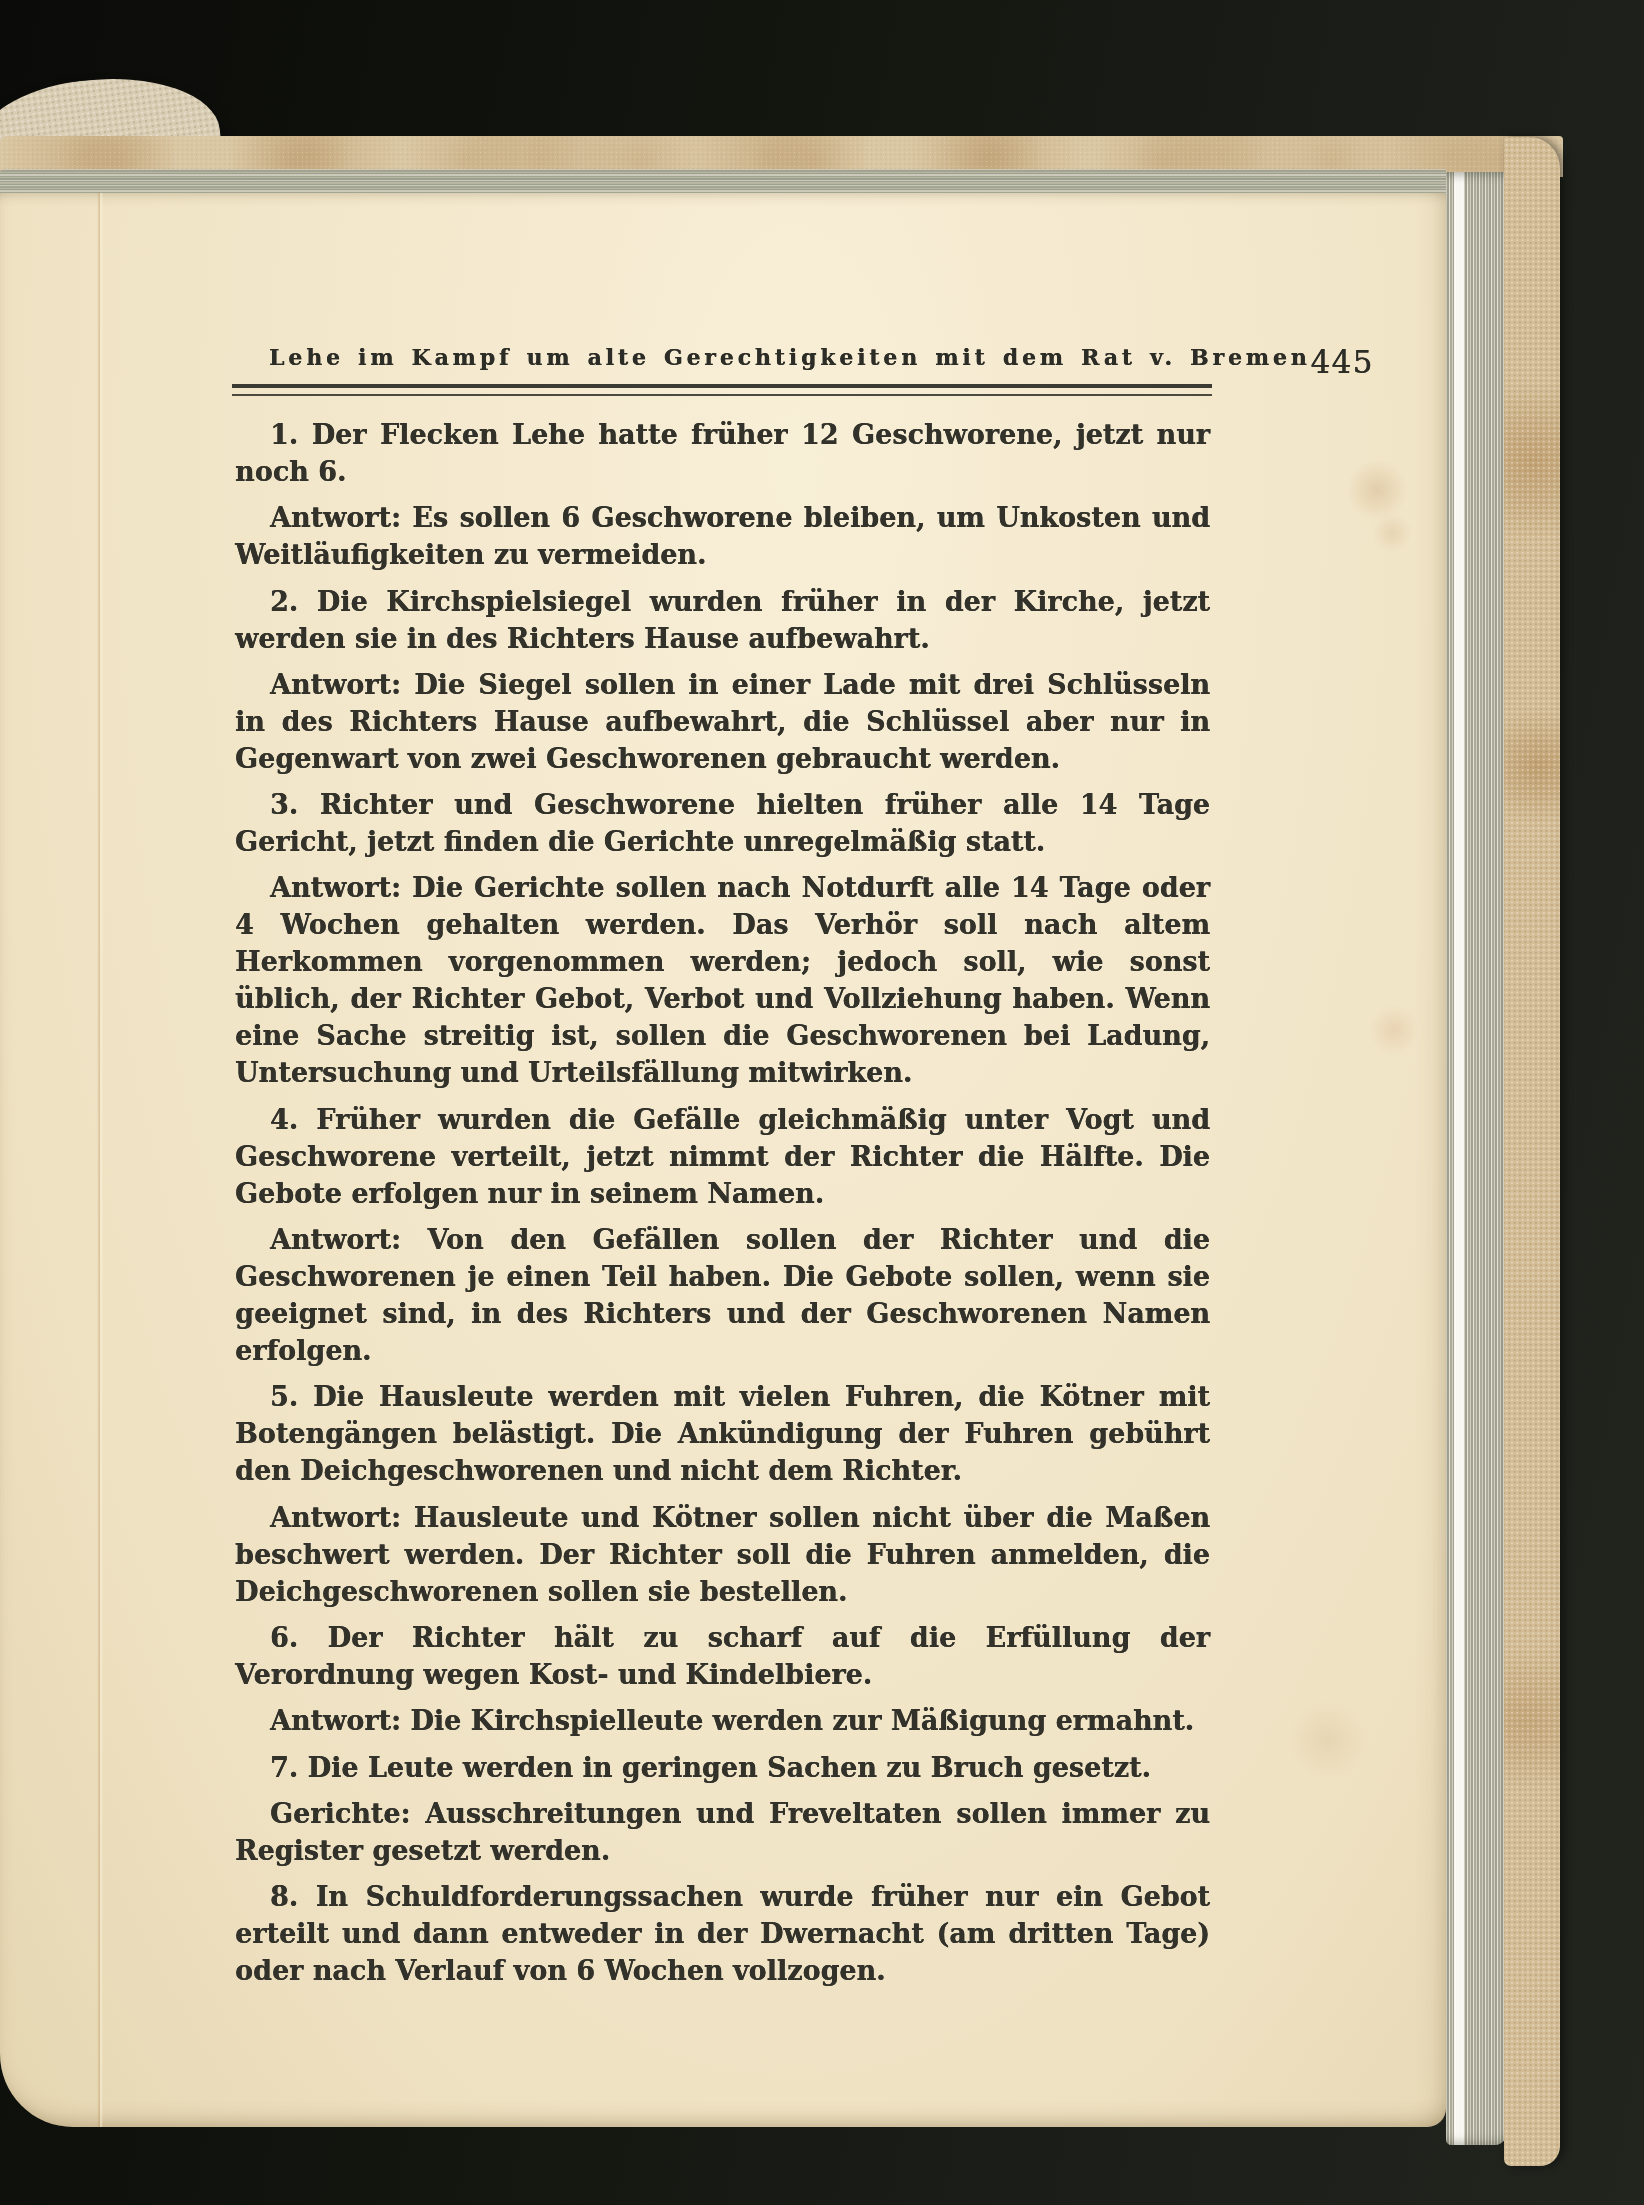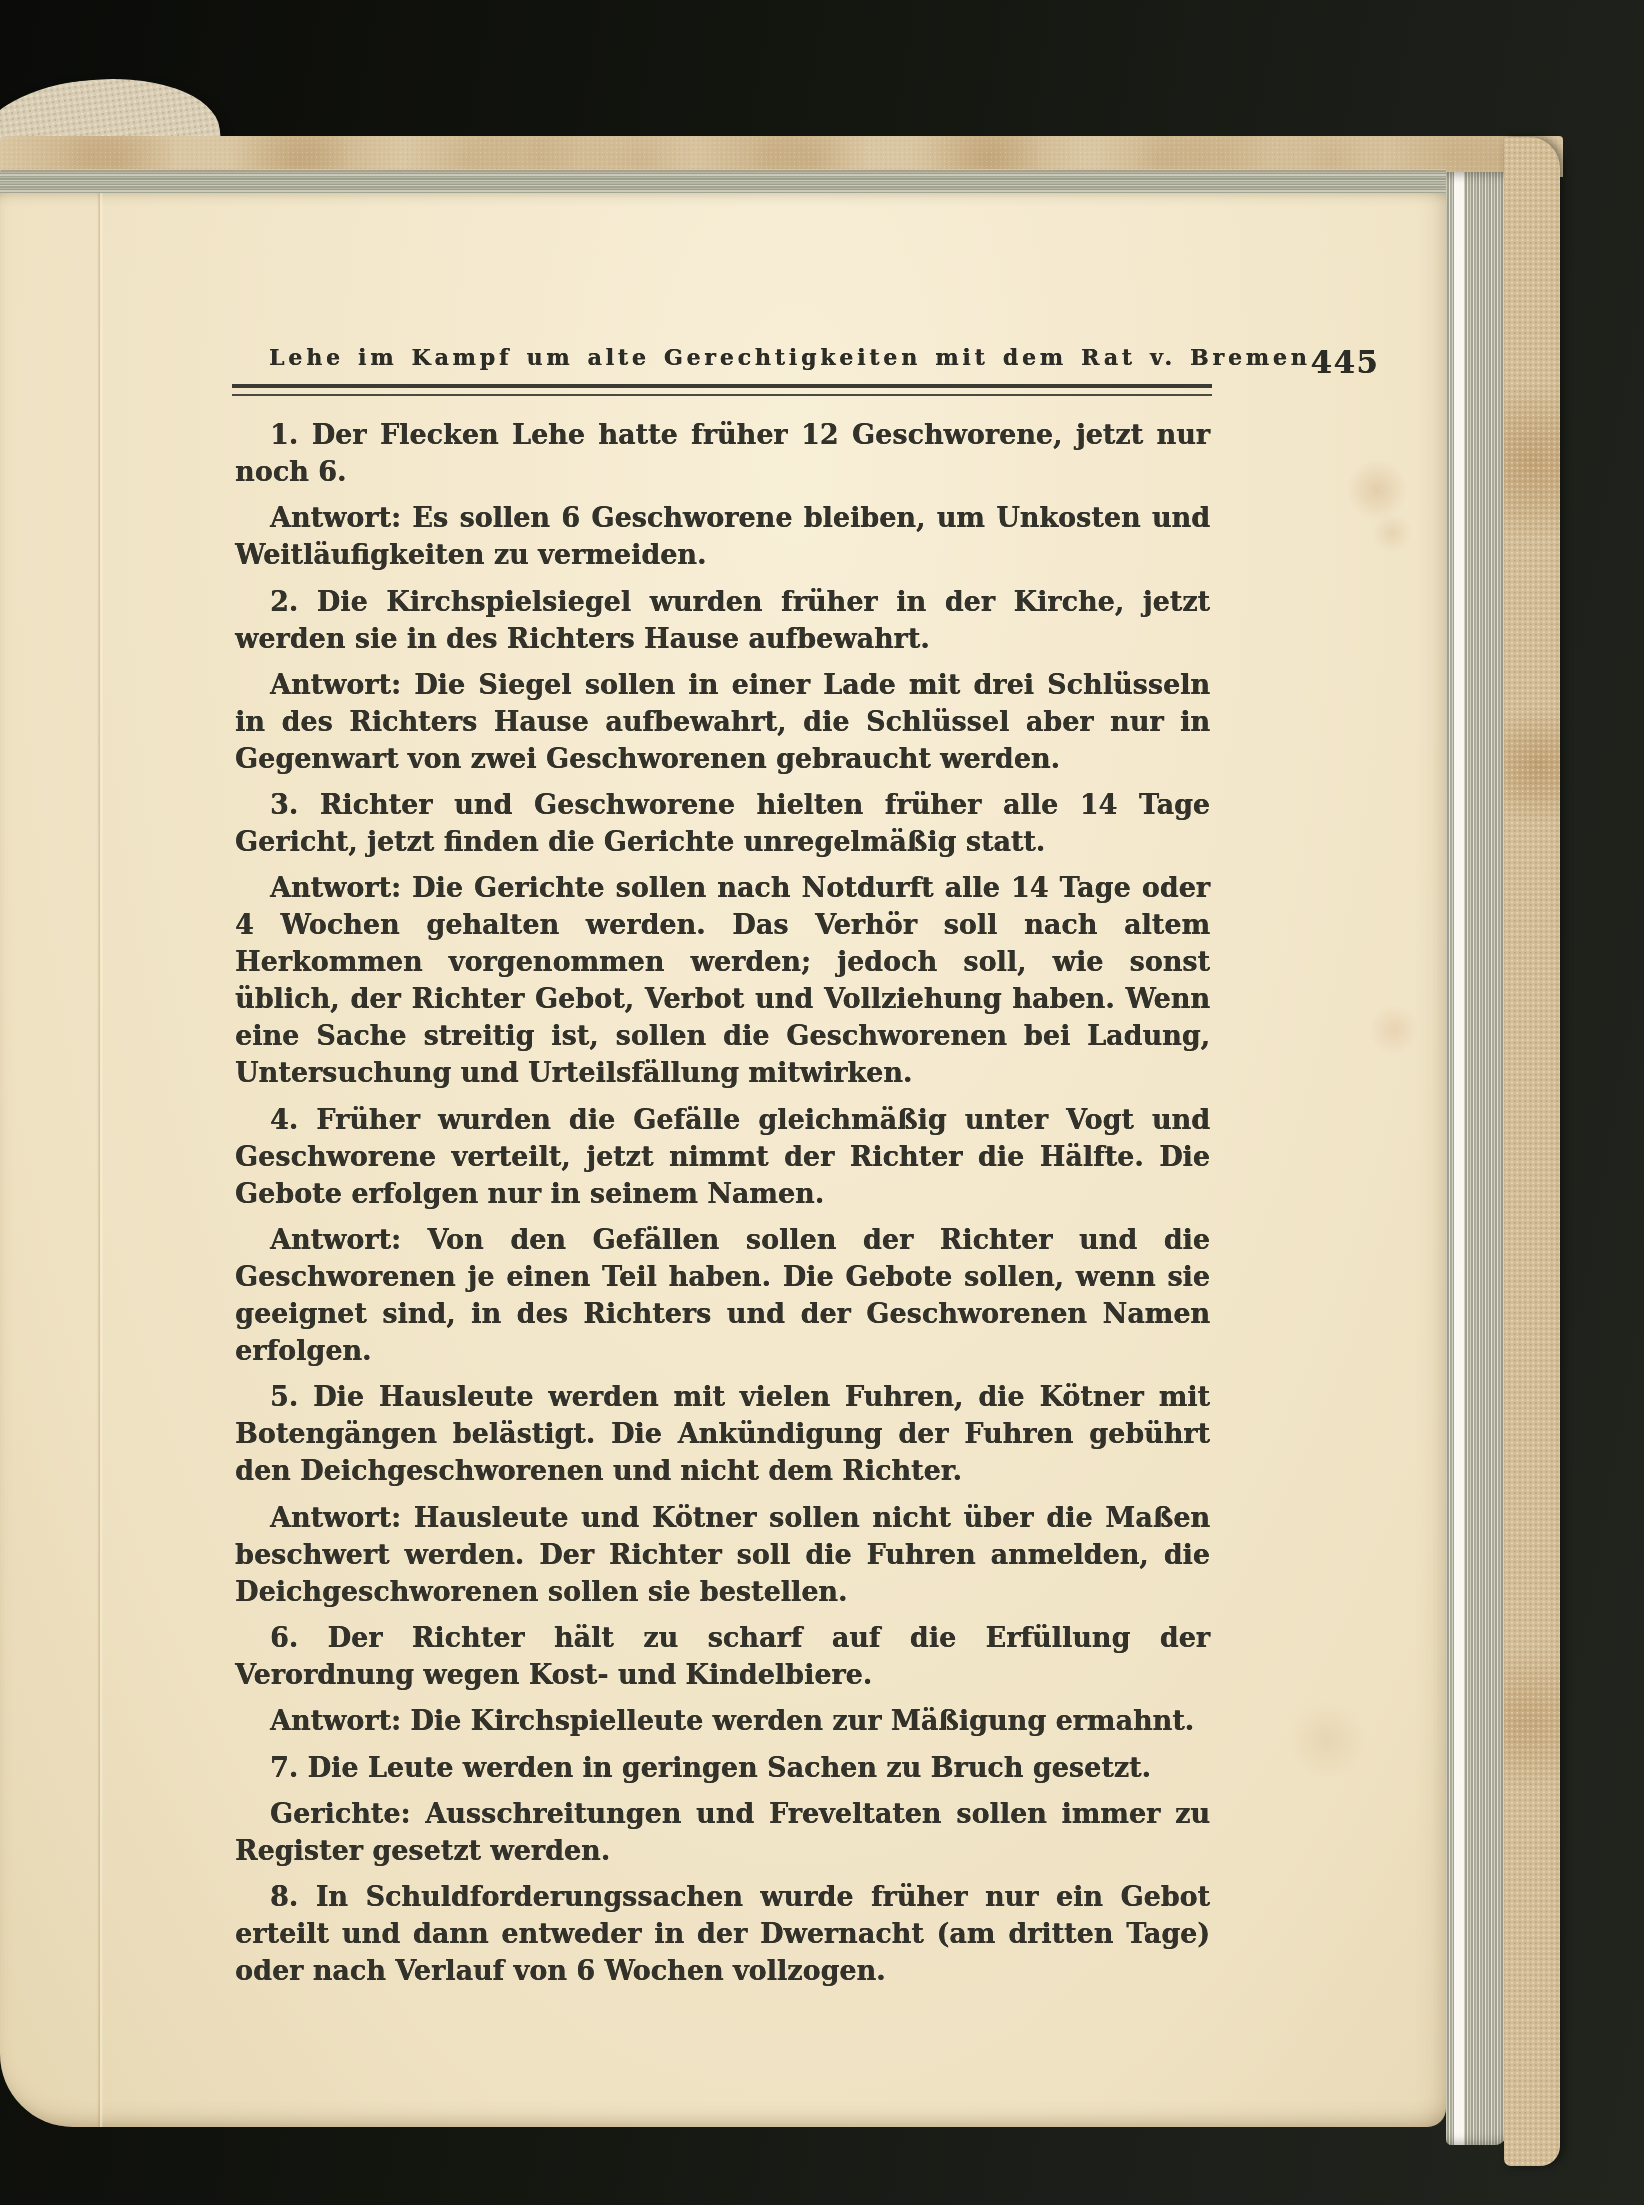--- a/index.html
+++ b/index.html
@@ -92,21 +92,21 @@
     display:flex;justify-content:space-between;align-items:flex-start;
     color:#2d2d27;
     margin-left:34px;
   }
   .running-head .title{
     font-size:22px;font-weight:bold;letter-spacing:0.175em;word-spacing:0.12em;
     white-space:nowrap;
     text-shadow:0.3px 0 0 currentColor;
   }
   .running-head .pageno{
-    font-size:31px;font-weight:700;letter-spacing:1.3px;
+    font-size:31px;font-weight:400;letter-spacing:1.3px;
     text-shadow:0.3px 0 0 currentColor;
   }
   .head-rule{
     position:absolute;left:232px;top:384px;width:980px;height:6px;
     border-top:4px solid #3b3b33;
     border-bottom:2px solid #4a4a41;
   }
   .text-block{
     position:absolute;left:235px;top:416px;width:975px;
     font-size:27px;line-height:37px;text-align:justify;

